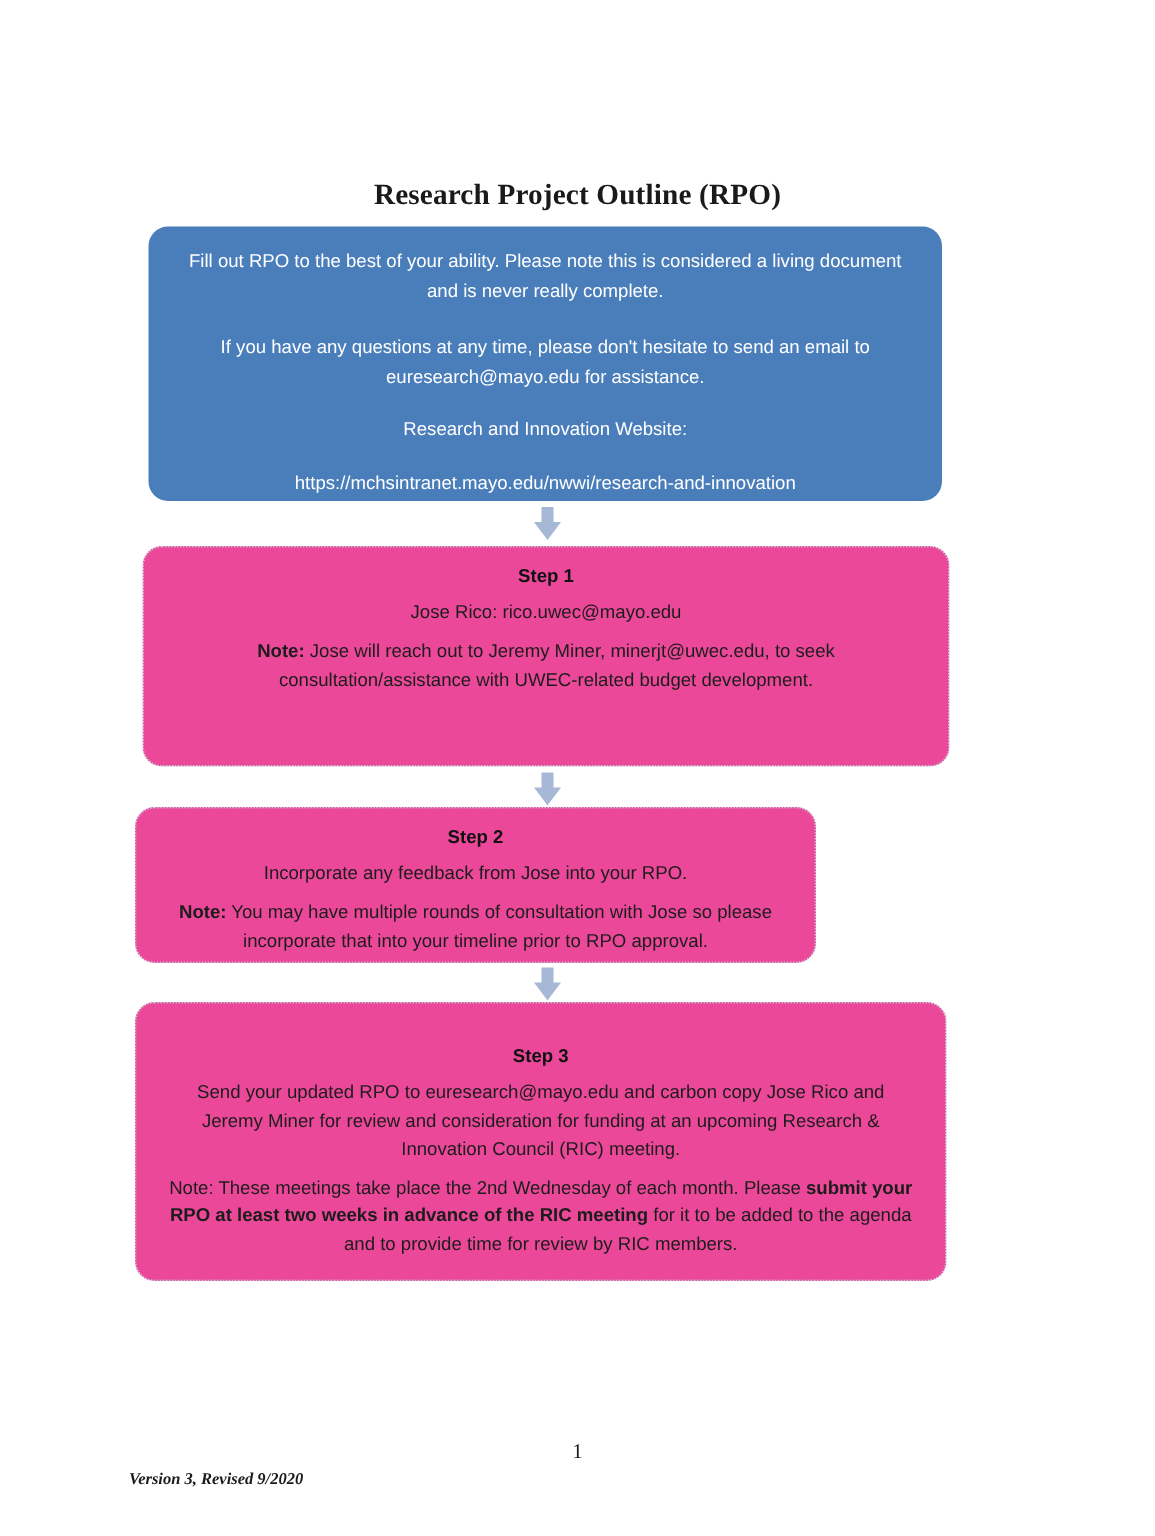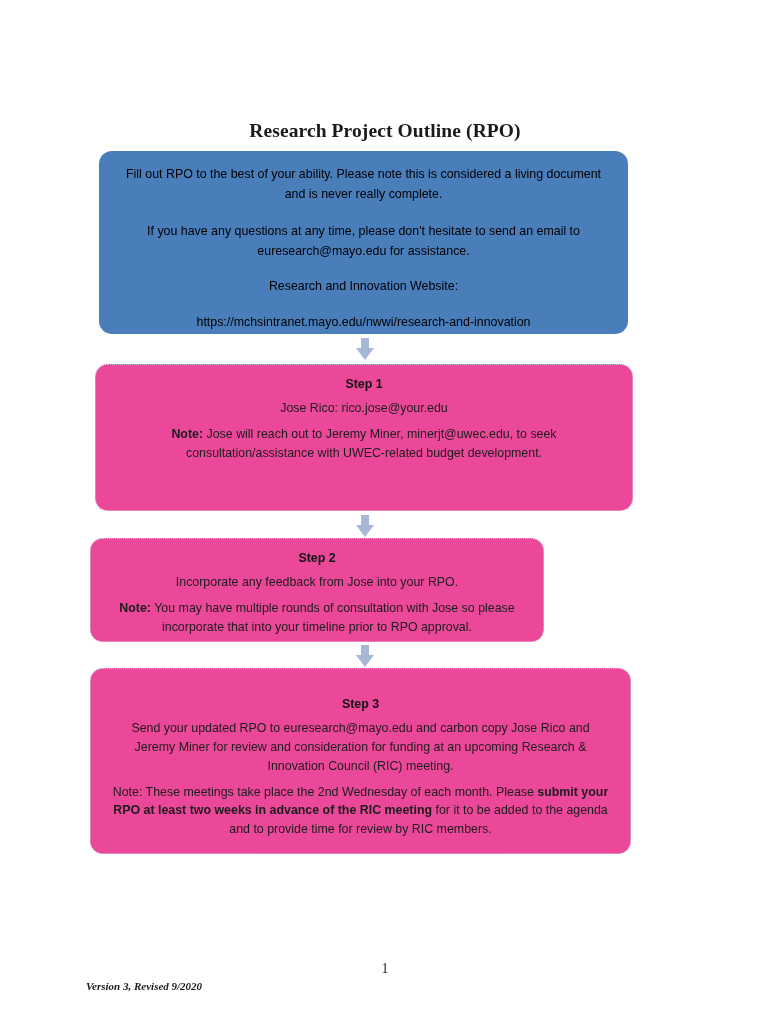--- a/index.html
+++ b/index.html
@@ -47,21 +47,21 @@
     border-radius: 13px;
     box-sizing: border-box;
     padding: 14px 26px 10px 26px;
     color: #ffffff;
   }
   .intro-box p {
     margin: 0;
     text-align: center;
     font-size: 12.4px;
     line-height: 1.58;
-    color: #000000;
+    color: #ffffff;
   }
   .intro-gap {
     height: 18px;
   }
   .intro-gap-sm {
     height: 16px;
   }
 
   
   .step-box {
@@ -183,21 +183,21 @@
     <p>https://mchsintranet.mayo.edu/nwwi/research-and-innovation</p>
   </div>
 
   <div class="arrow a1">
     <div class="stem"></div>
     <div class="head"></div>
   </div>
 
   <div class="step-box s1">
     <div class="step-heading">Step 1</div>
-    <p>Jose Rico: rico.jose@your.edu</p>
+    <p>Jose Rico: rico.uwec@mayo.edu</p>
     <p><b>Note:</b><span> Jose will reach out to Jeremy Miner, minerjt@uwec.edu, to seek consultation/assistance with UWEC-related budget development.</span></p>
   </div>
 
   <div class="arrow a2">
     <div class="stem"></div>
     <div class="head"></div>
   </div>
 
   <div class="step-box s2">
     <div class="step-heading">Step 2</div>

